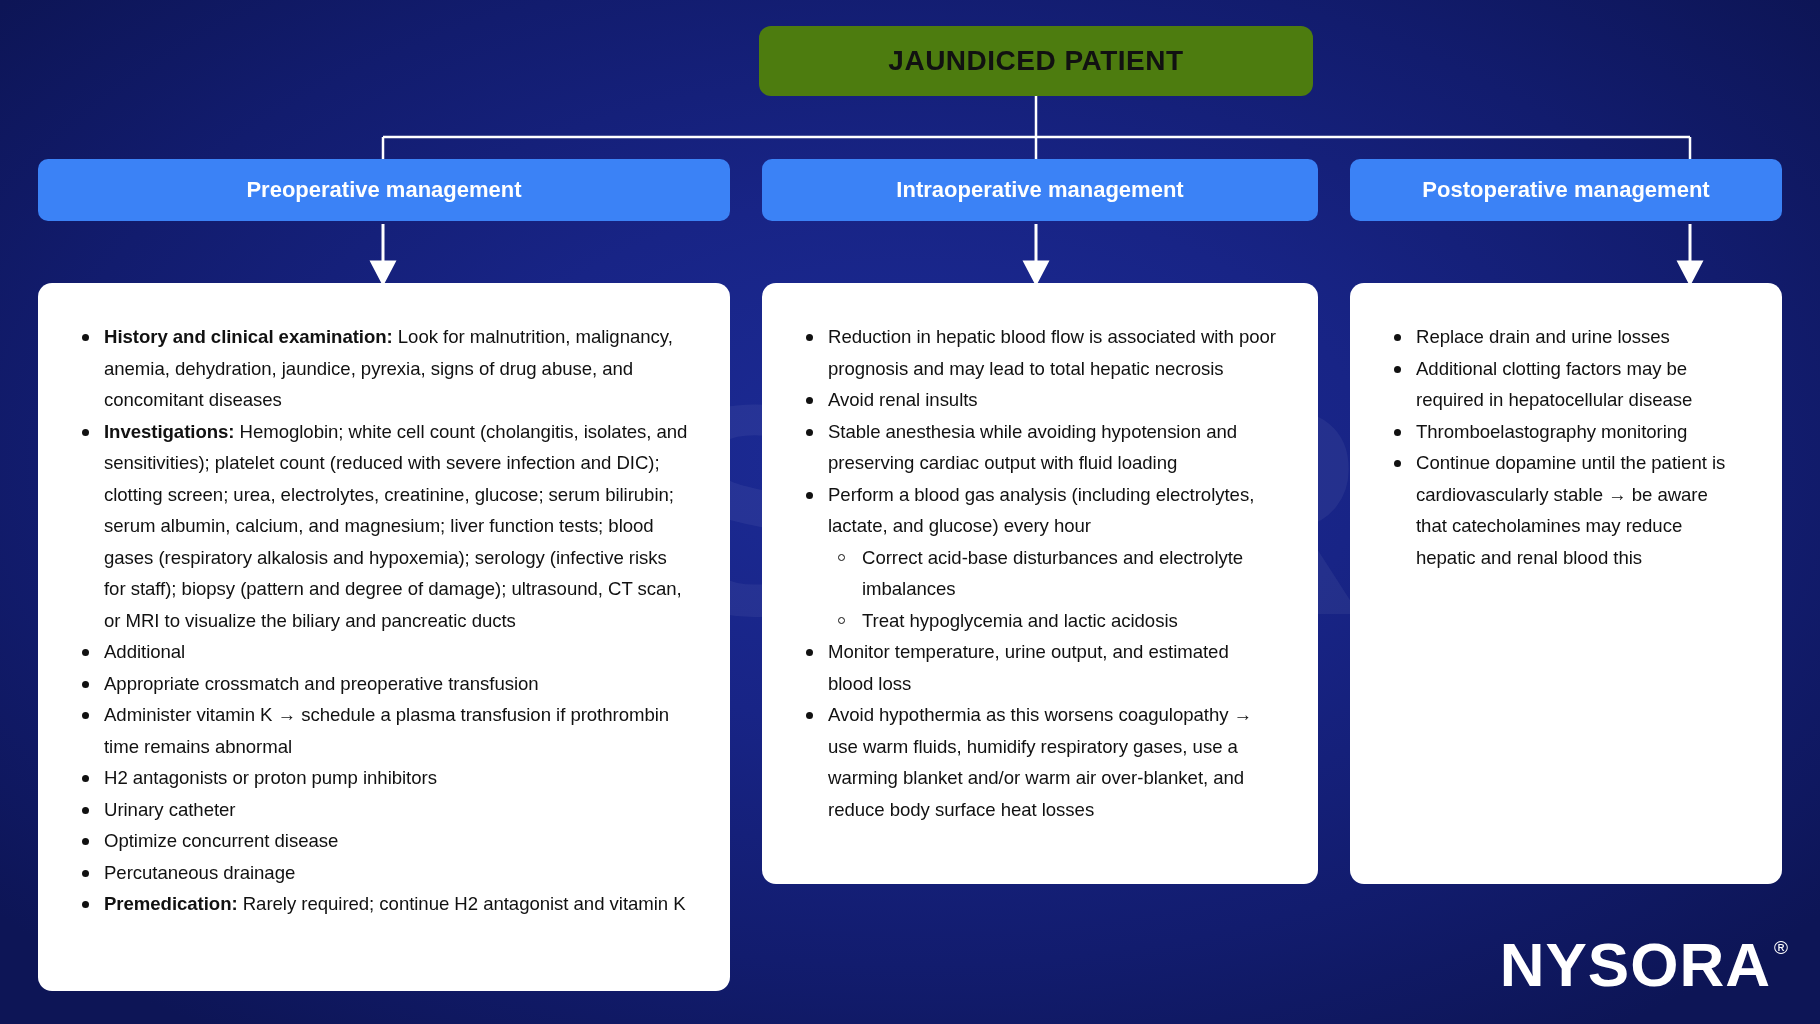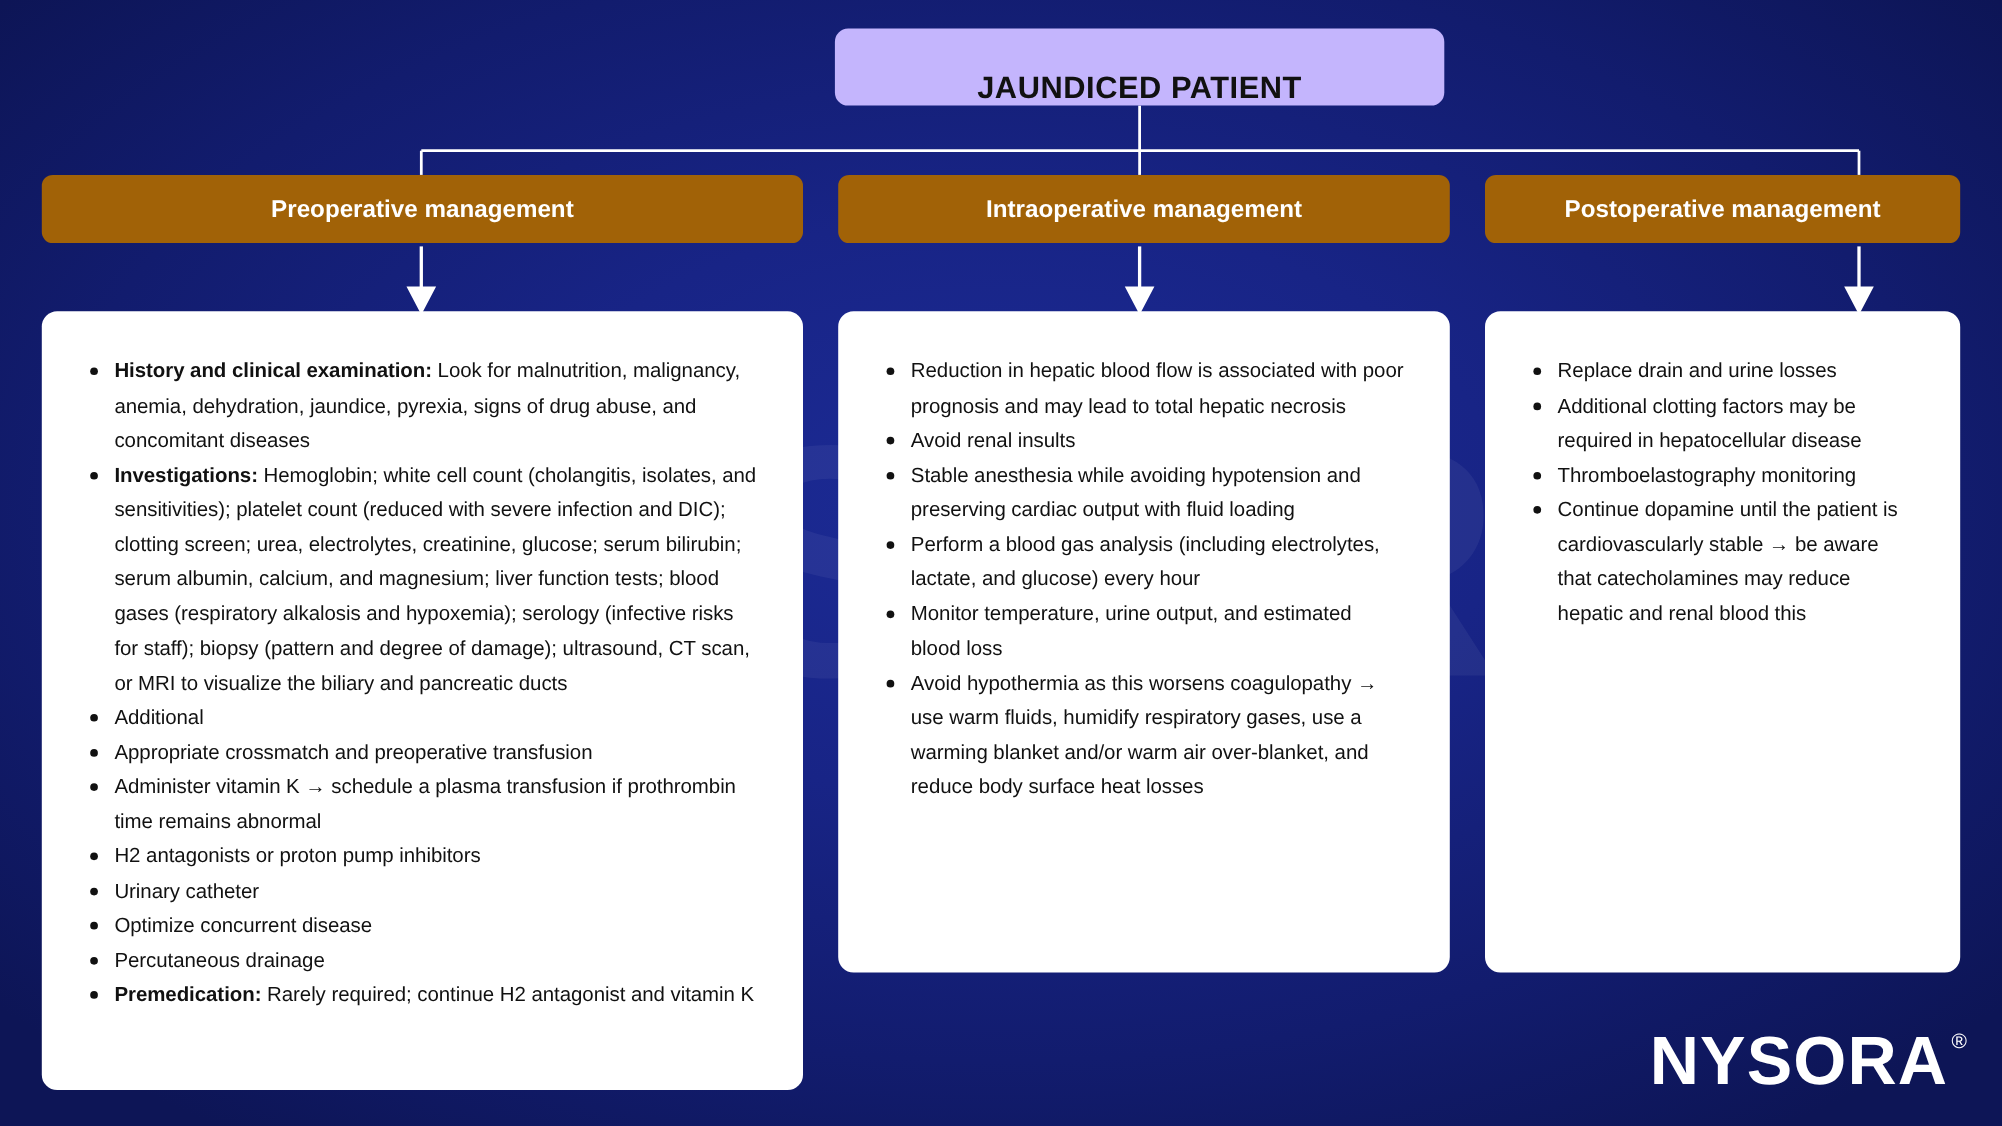--- a/index.html
+++ b/index.html
@@ -46,24 +46,24 @@
     pointer-events: none;
   }
 
   
   .root-box {
     position: absolute;
     left: 759px;
     top: 26px;
     width: 554px;
     height: 70px;
-    background: #c4b5fd;
+    background: #4d7c0f;
     border-radius: 12px;
     display: flex;
-    align-items: flex-end;
+    align-items: center;
     justify-content: center;
     z-index: 2;
   }
   .root-title {
     font-size: 28px;
     font-weight: bold;
     color: #111111;
     letter-spacing: 0.5px;
   }
 
@@ -77,21 +77,21 @@
   }
 
   .column { position: absolute; }
 
   .col-1 { left: 38px;   width: 692px; }
   .col-2 { left: 762px;  width: 556px; }
   .col-3 { left = 0; left: 1350px; width: 432px; }
 
   .col-header {
     height: 62px;
-    background: #a16207;
+    background: #3b82f6;
     border-radius: 10px;
     display: flex;
     align-items: center;
     justify-content: center;
     color: #ffffff;
     font-size: 22px;
     font-weight: bold;
     position: absolute;
     top: 159px;
     left: 0;
@@ -241,21 +241,24 @@
     </div>
   </div>
 
   <div class="column col-2">
     <div class="col-header">Intraoperative management</div>
     <div class="col-body">
       <ul class="bullets" id="list-1">
           <li><span>Reduction in hepatic blood flow is associated with poor prognosis and may lead to total hepatic necrosis</span></li>
           <li><span>Avoid renal insults</span></li>
           <li><span>Stable anesthesia while avoiding hypotension and preserving cardiac output with fluid loading</span></li>
-          <li><span>Perform a blood gas analysis (including electrolytes, lactate, and glucose) every hour</span></li>
+          <li><span>Perform a blood gas analysis (including electrolytes, lactate, and glucose) every hour</span><ul class="sub-bullets">
+              <li>Correct acid-base disturbances and electrolyte imbalances</li>
+              <li>Treat hypoglycemia and lactic acidosis</li>
+            </ul></li>
           <li><span>Monitor temperature, urine output, and estimated blood loss</span></li>
           <li><span>Avoid hypothermia as this worsens coagulopathy → use warm fluids, humidify respiratory gases, use a warming blanket and/or warm air over-blanket, and reduce body surface heat losses</span></li>
         </ul>
     </div>
   </div>
 
   <div class="column col-3">
     <div class="col-header">Postoperative management</div>
     <div class="col-body">
       <ul class="bullets" id="list-2">

